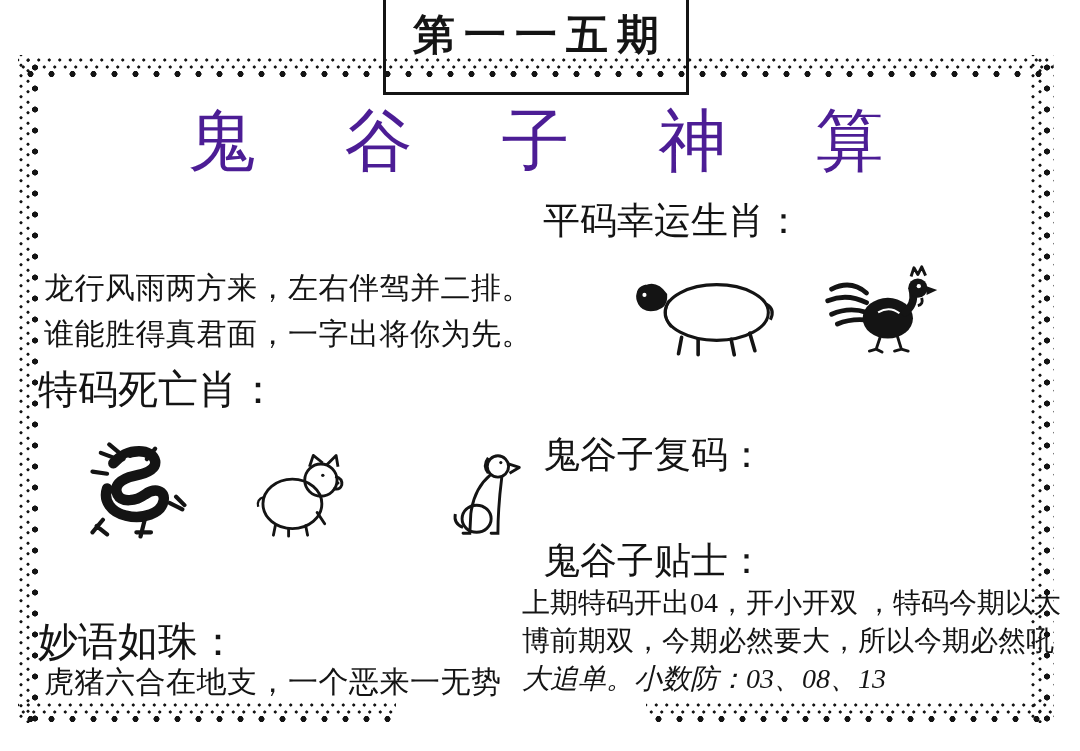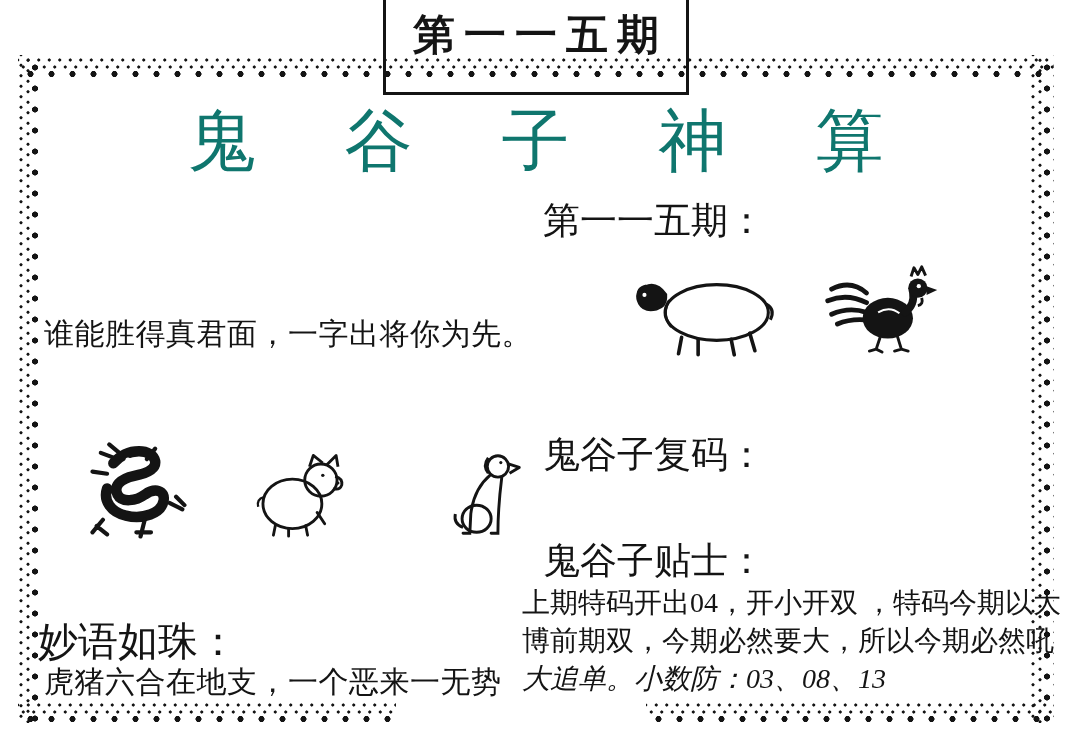--- a/index.html
+++ b/index.html
@@ -37,21 +37,21 @@
     border-left:3px solid #141414;border-right:3px solid #141414;border-bottom:3px solid #141414;
     background:transparent;display:flex;align-items:center;justify-content:center;
   }
   .issue-text{
     font-size:42px;font-weight:bold;letter-spacing:9px;padding-left:9px;margin-top:-8px;
   }
   
   .main-title{
     position:absolute;z-index:2;left:0;top:96px;width:1080px;text-align:center;
     font-size:68px;letter-spacing:36px;padding-left:27px;box-sizing:border-box;
-    color:#0f766e;
+    color:#4c1d95;
     font-family:Liberation Serif, serif;
   }
   
   .abs{position:absolute;z-index:2;white-space:nowrap;}
   .h-left{font-size:40px;}
   .h-right{font-size:37px;}
   .body-line{font-size:30px;letter-spacing:0.5px;}
   .numbers{font-size:47px;letter-spacing:2px;}
   .tips-line{font-size:28px;line-height:38px;}
   .animal{position:absolute;z-index:2;}
@@ -67,22 +67,24 @@
   <div class="dots dots-v b-right"></div>
   <div class="dots dots-h b-bot-l"></div>
   <div class="dots dots-h b-bot-r"></div>
 
   <div class="issue-box">
     <span class="issue-text">第一一五期</span>
   </div>
 
   <div class="main-title">鬼 谷 子 神 算</div>
 
+  <div class="abs body-line" style="left:44px; top:268px;">龙行风雨两方来，左右伴驾并二排。</div>
   <div class="abs body-line" style="left:44px; top:314px;">谁能胜得真君面，一字出将你为先。</div>
 
+  <div class="abs h-left" style="left:38px; top:362px;">特码死亡肖：</div>
 
   <div class="animal" style="left:82px; top:436px; width:115px; height:110px;">
     <svg viewBox="0 0 110 105">
       <path d="M30 26 C44 10 68 12 70 24 C71 32 60 36 50 38 C36 41 30 48 34 56 C38 64 52 62 60 56 C70 49 80 52 78 62 C76 74 58 80 42 76 C28 73 20 62 24 50" fill="none" stroke="#141414" stroke-width="10" stroke-linecap="round"></path>
       <path d="M18 16 L34 22 M26 8 L38 18 M70 12 L62 22 M10 34 L24 36" stroke="#141414" stroke-width="4" fill="none" stroke-linecap="round"></path>
       <path d="M20 80 L10 92 M14 86 L24 94 M60 80 L56 96 M52 92 L66 92 M84 64 L96 70 M90 58 L98 66" stroke="#141414" stroke-width="4" fill="none" stroke-linecap="round"></path>
       <circle cx="44" cy="23" r="2.5" fill="#ffffff"></circle>
     </svg>
   </div>
   <div class="animal" style="left:250px; top:444px; width:100px; height:95px;">
@@ -106,21 +108,21 @@
       <path d="M70 28 C68 44 66 64 66 86 L59 86" fill="none" stroke="#141414" stroke-width="3" stroke-linecap="round"></path>
       <ellipse cx="44" cy="71" rx="15" ry="14" fill="none" stroke="#141414" stroke-width="3"></ellipse>
       <path d="M30 80 Q20 76 22 66" fill="none" stroke="#141414" stroke-width="3"></path>
       <circle cx="69" cy="13" r="1.6" fill="#141414"></circle>
     </svg>
   </div>
 
   <div class="abs body-line" style="left:44px; top:662px;">虎猪六合在地支，一个恶来一无势</div>
   <div class="abs h-left" style="left:38px; top:614px;">妙语如珠：</div>
 
-  <div class="abs h-right" style="left:543px; top:196px;">第一一五期：</div>
+  <div class="abs h-right" style="left:543px; top:196px;">平码幸运生肖：</div>
 
   <div class="animal" style="left:630px; top:268px; width:160px; height:90px;">
     <svg viewBox="0 0 155 85">
       <ellipse cx="84" cy="42" rx="50" ry="27" fill="none" stroke="#141414" stroke-width="3"></ellipse>
       <path d="M36 24 Q26 10 14 16 Q2 22 8 34 Q13 43 26 40 Q36 37 36 28 Z" fill="#141414"></path>
       <path d="M16 16 Q6 18 8 28" fill="none" stroke="#141414" stroke-width="2.5"></path>
       <circle cx="14" cy="25" r="2" fill="#ffffff"></circle>
       <path d="M38 30 Q30 44 40 56" fill="none" stroke="#141414" stroke-width="2.5"></path>
       <path d="M50 66 L47 82 M66 68 L66 83 M98 68 L101 83 M116 62 L121 79" fill="none" stroke="#141414" stroke-width="3.5" stroke-linecap="round"></path>
       <path d="M132 34 Q141 39 136 49" fill="none" stroke="#141414" stroke-width="3"></path>

